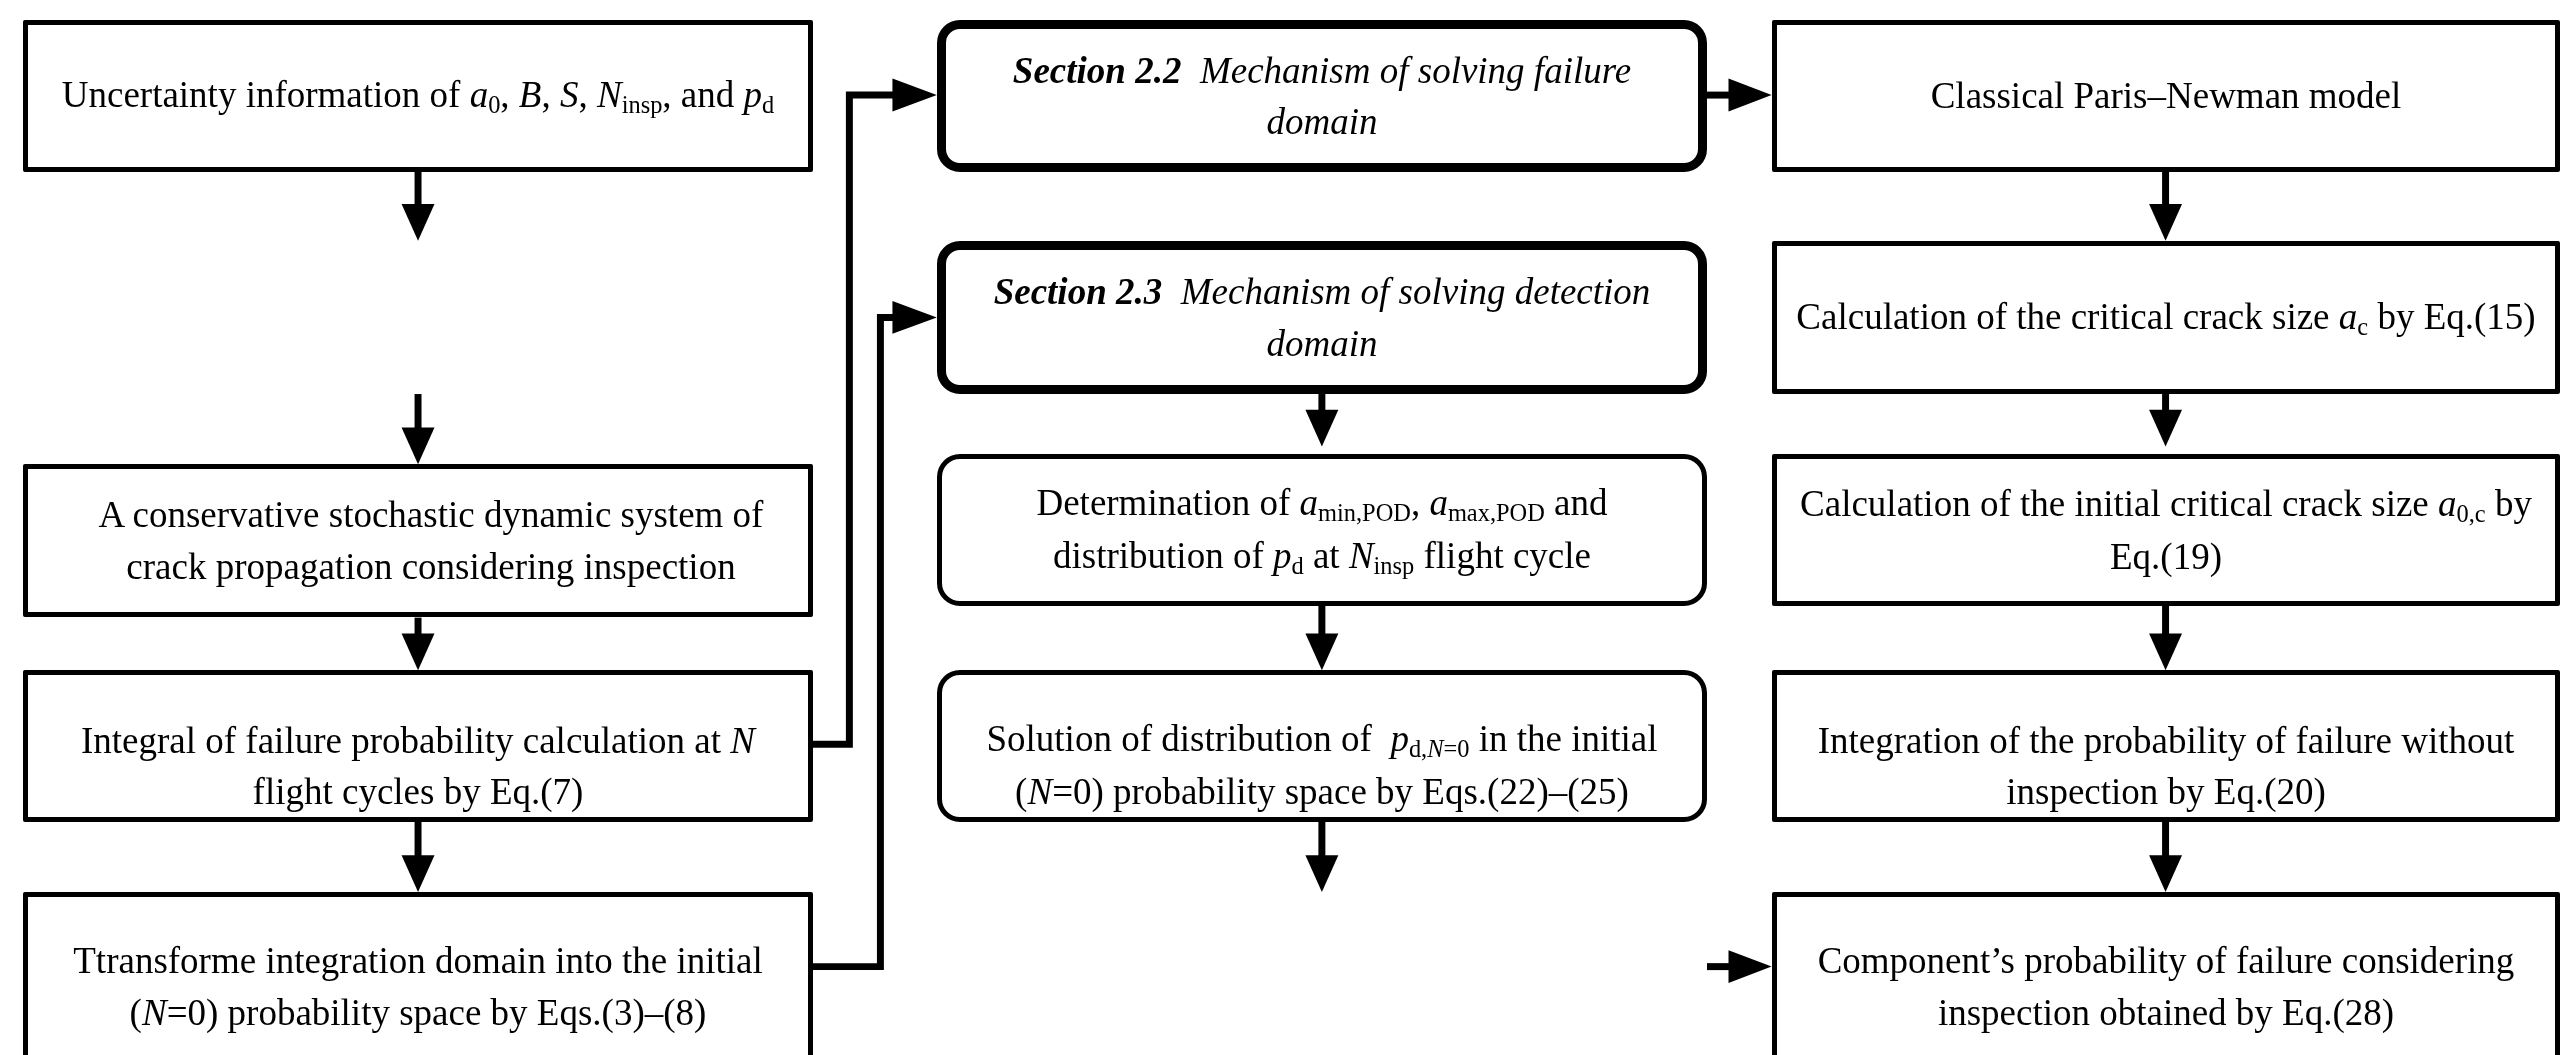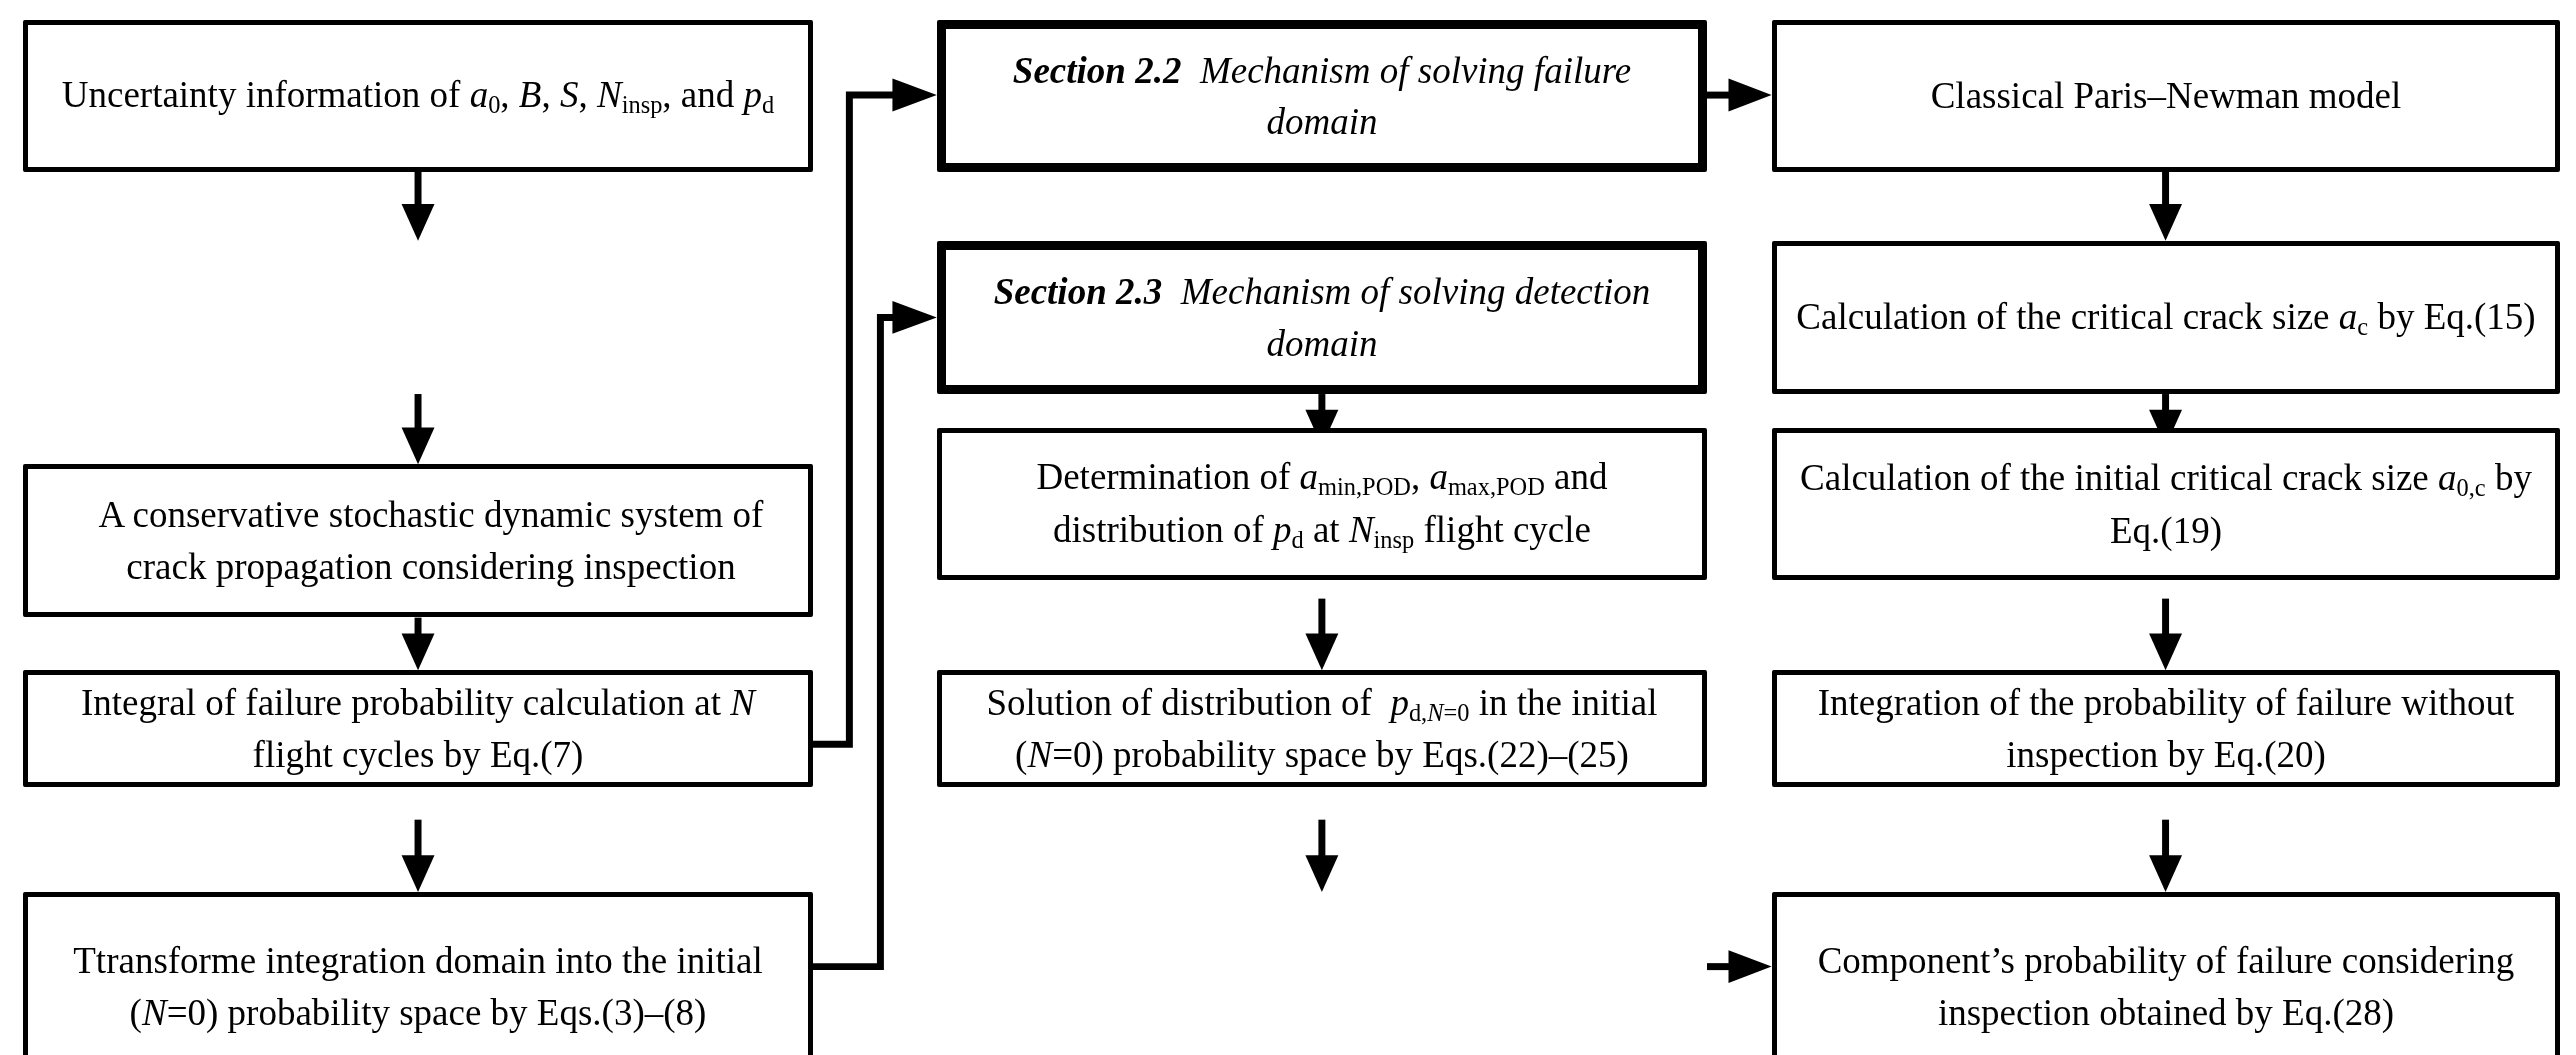--- a/index.html
+++ b/index.html
@@ -32,27 +32,27 @@
     text-align: center;
     padding: 0 14px;
     font-size: 37px;
     line-height: 1.38;
     z-index: 1;
   }
   .box.thick { border-width: 9.5px; }
   .txt { white-space: pre-wrap; }
   
   .c1 { left: 23px;   width: 790px; }
-  .c2 { left: 937px; width: 770px; }
+  .c2 { left: 937px; width: 770px; border-radius: 23px; }
   .c3 { left: 1772px; width: 788px; }
   
   .r1 { top: 19.6px;   height: 152px; }
   .r2 { top: 241px;  height: 153px; }
-  .r3 { top: 428px;  height: 152px; }
-  .r4 { top: 670px; height: 117px; }
+  .r3 { top: 454px;  height: 152px; }
+  .r4 { top: 670px; height: 152px; align-items: flex-end; }
   .r5 { top: 892px; height: 189px; }
   .c1.r3 { top: 464px; height: 153px; padding-left: 40px; }
   
   .seg-n  { font-style: normal; margin-top: 32px; }
   .seg-i  { font-style: italic; }
   .seg-bi { font-style: italic; font-weight: bold; }
   .seg-sub  { font-style: normal; font-size: 0.66em; vertical-align: -0.24em; }
   .seg-subi { font-style: italic; font-size: 0.66em; vertical-align: -0.24em; }
 </style>
 </head>

